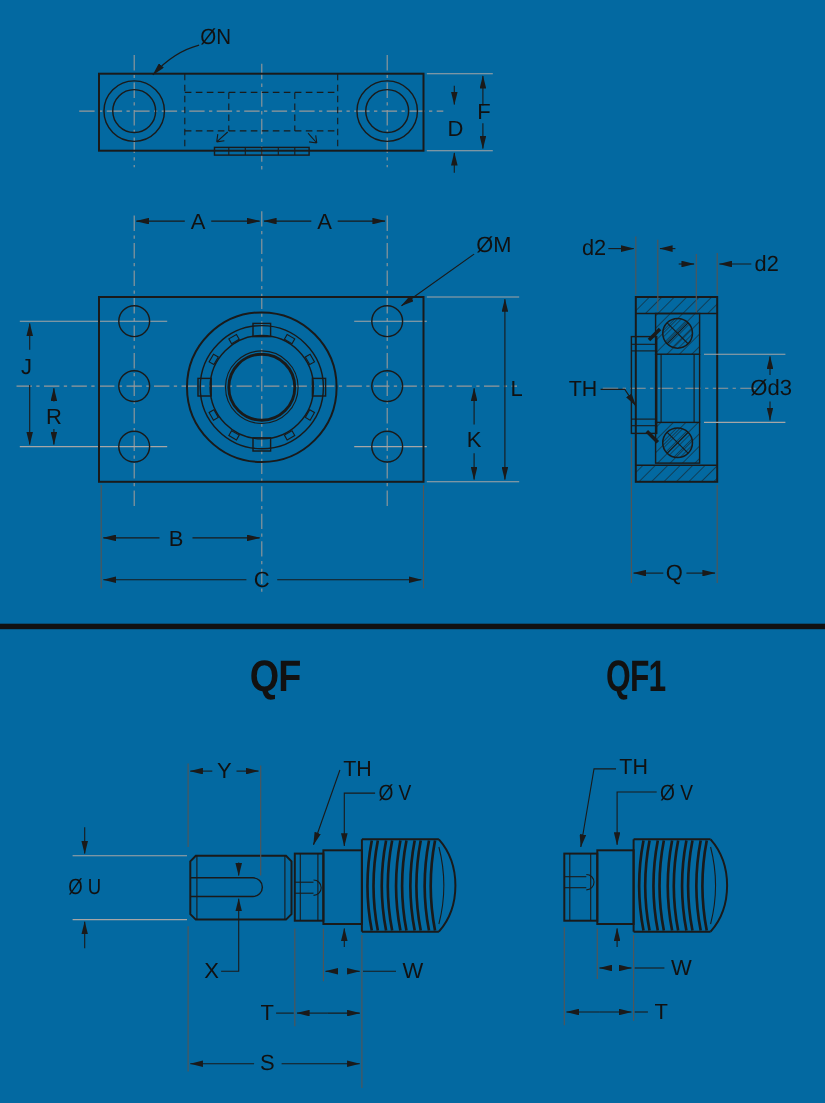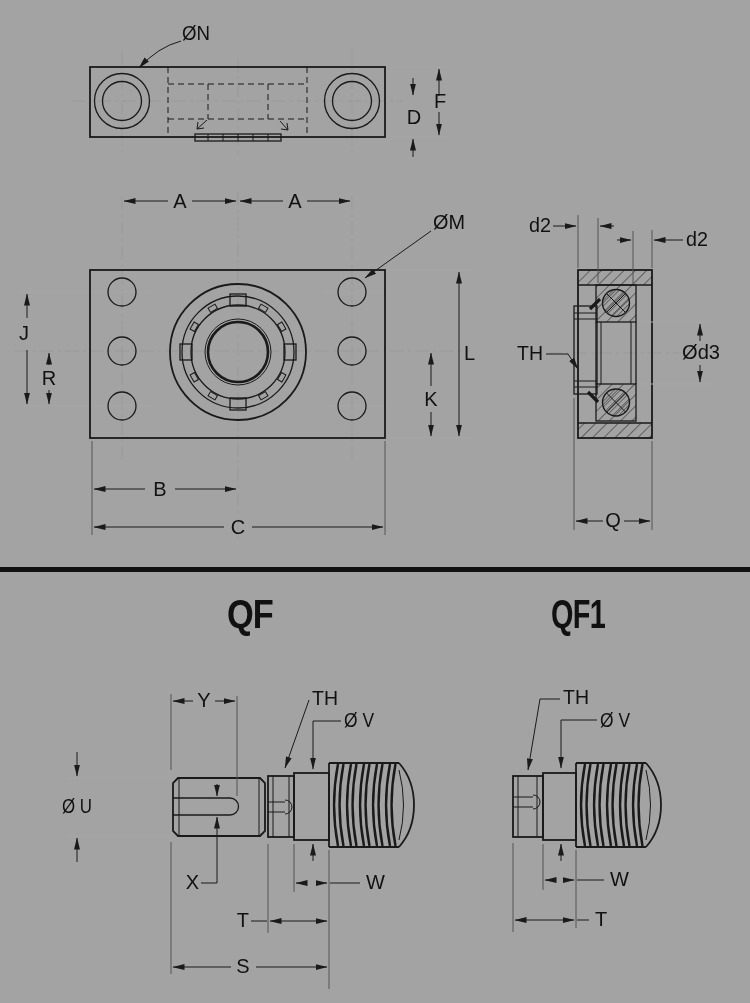--- a/index.html
+++ b/index.html
@@ -1,16 +1,16 @@
 <!DOCTYPE html>
 <html><head>
 <meta charset="utf-8">
 <style>
   html,body{margin:0;padding:0;background:#ffffff;}
-  .stage{width:750px;height:1003px;position:relative;background:#a3a3a3;overflow:hidden;}
+  .stage{width:750px;height:1003px;position:relative;background:#0369a1;overflow:hidden;}
   svg{display:block;}
   text{font-family:"Liberation Sans", sans-serif; fill:#111; }
   .lbl{font-size:20px;}
   .ttl{font-size:40px;font-weight:bold;letter-spacing:-1px;}
   .ol{stroke:#1a1a1a;stroke-width:1.8;fill:none;stroke-linejoin:miter;}
   .ml{stroke:#1a1a1a;stroke-width:1.3;fill:none;}
   .tl{stroke:#1a1a1a;stroke-width:1;fill:none;}
   .bold{stroke:#1a1a1a;stroke-width:2.6;fill:none;}
   .dim{stroke:#1a1a1a;stroke-width:1;fill:none;}
   .ext{stroke:#a6a6a6;stroke-width:1;fill:none;}

